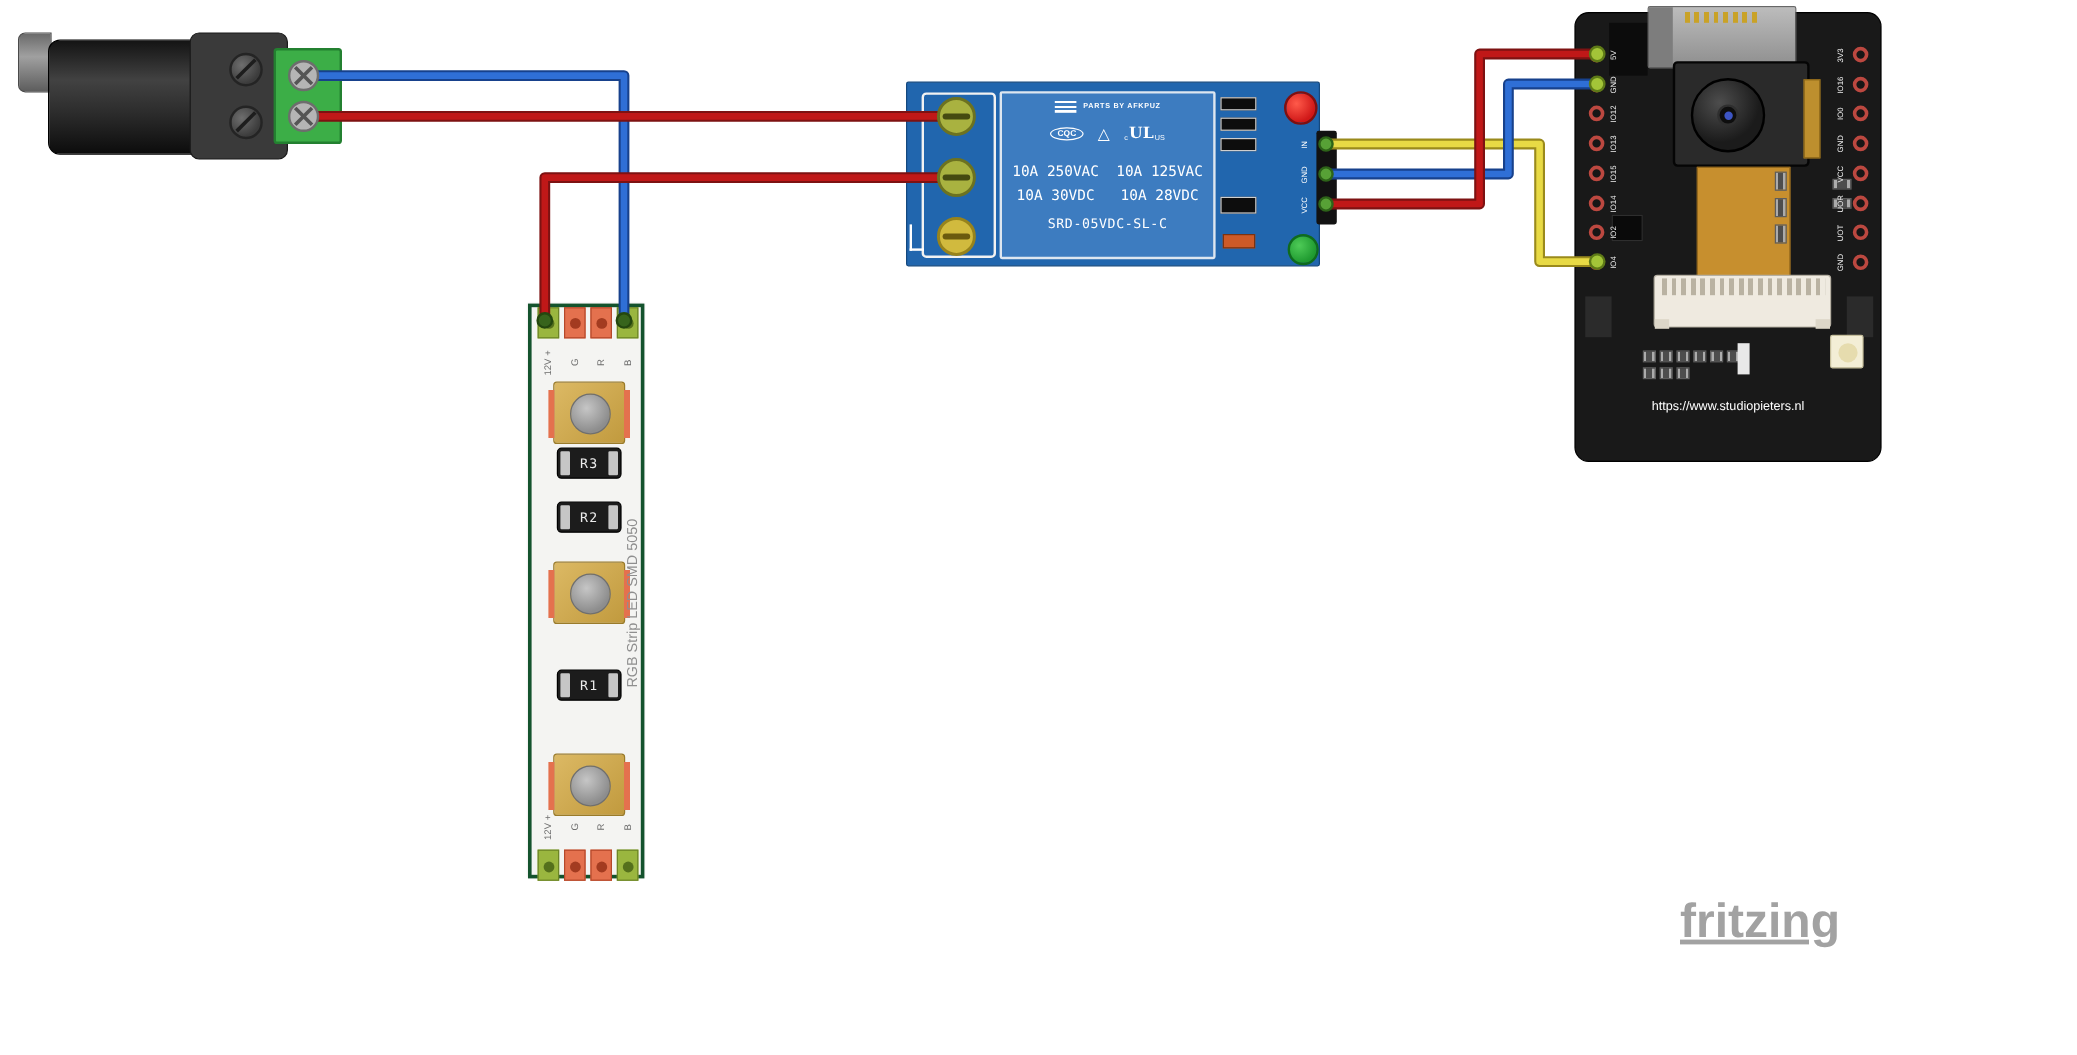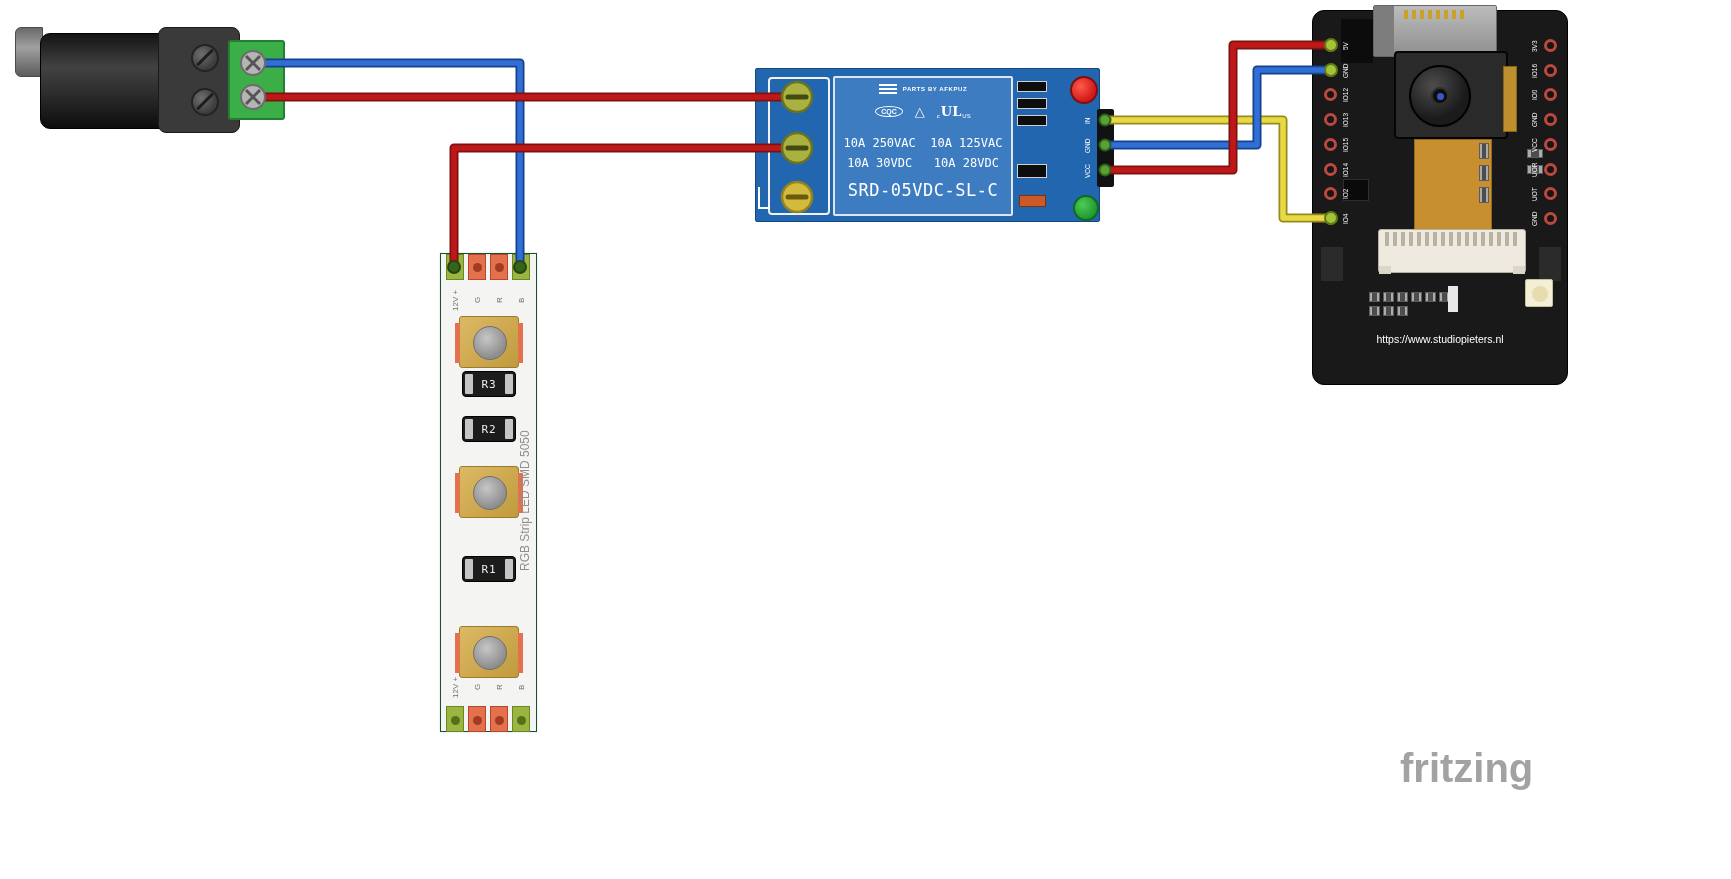--- a/index.html
+++ b/index.html
@@ -11,21 +11,21 @@
 
   
   .jack-tip { left:0; top:30; width:28px; height:50px; background:linear-gradient(180deg,#6a6a6a,#a0a0a0 40%,#5d5d5d); border:1px solid #4a4a4a; border-radius:6px 0 0 6px; }
   .jack-barrel { left:25px; top:6px; width:135px; height:96px; background:linear-gradient(180deg,#141414,#424242 35%,#2b2b2b 65%,#0c0c0c); border:1px solid #000; border-radius:10px; }
   .jack-body { left:143px; top:0; width:82px; height:106px; background:#3a3a3a; border:1px solid #1a1a1a; border-radius:8px; }
   .jack-screwhead { position:absolute; width:28px; height:28px; border-radius:50%; background:radial-gradient(circle at 35% 35%, #6e6e6e, #3c3c3c 70%); border:2px solid #242424; }
   .jack-screwhead span { position:absolute; left:1px; top:10px; width:22px; height:3px; background:#1d1d1d; transform:rotate(-45deg); }
   .jack-green { left:213px; top:13px; width:57px; height:80px; background:#3cae47; border:2px solid #238030; border-radius:3px; }
 
   
-  .strip { left:440px; top:253px; width:97px; height:479px; background:#f4f4f2; border:1px solid #14532d; box-shadow:0 0 2px rgba(0,0,0,.15); }
+  .strip { left:440px; top:253px; width:97px; height:479px; background:#f4f4f2; border:3px solid #14532d; box-shadow:0 0 2px rgba(0,0,0,.15); }
   .pad { position:absolute; width:18px; height:26px; }
   .pad.green { background:#9ab63f; border:1px solid #6c8526; }
   .pad.orange { background:#e4714e; border:1px solid #b5482a; }
   .pad .hole { position:absolute; left:4px; width:9px; height:9px; border-radius:50%; }
   .pad.green .hole { background:#55701c; }
   .pad.orange .hole { background:#a33b20; }
   .padlabel { position:absolute; width:18px; height:36px; font-size:8px; color:#6e6e6e; }
   .ledchip { position:absolute; left:18px; width:60px; height:52px; background:linear-gradient(135deg,#dcb964,#c19a3e); border:1px solid #9a7b2a; border-radius:3px; }
   .ledchip .lens { position:absolute; left:13px; top:9px; width:34px; height:34px; border-radius:50%; background:radial-gradient(circle at 40% 35%, #c6c6c6, #8d8d8d 70%); border:1px solid #6f6f6f; }
   .ledchip .sidepad { position:absolute; top:6px; width:5px; height:40px; background:#e4714e; }
@@ -40,21 +40,21 @@
   .relay-body { left:77px; top:7px; width:180px; height:140px; background:#3d7cc0; border:2px solid #dde6f0; border-radius:2px; }
   .relay-brandrow { left:0; top:4px; width:100%; height:14px; display:flex; align-items:center; justify-content:center; gap:6px; }
   .relay-logo { width:18px; height:10px; background:repeating-linear-gradient(180deg,#fff 0 2px, transparent 2px 4px); }
   .relay-brandtext { font-size:6px; letter-spacing:.6px; color:#fff; font-weight:bold; }
   .relay-certrow { left:0; top:22px; width:100%; height:22px; display:flex; align-items:center; justify-content:center; gap:12px; color:#fff; }
   .cqc { border:1px solid #fff; border-radius:50%; padding:1px 5px; font-size:7px; font-weight:bold; }
   .tri { font-size:13px; line-height:1; }
   .ulwrap { display:flex; align-items:flex-end; gap:1px; }
   .ul-c { font-size:6px; } .ul-m { font-size:13px; font-weight:bold; font-family:"DejaVu Serif", serif; } .ul-us { font-size:6px; }
   .rating { left:0; width:100%; text-align:center; color:#fff; font-family:"DejaVu Sans Mono", monospace; font-size:12px; white-space:pre; }
-  .relay-model { left:0; top:102px; width:100%; text-align:center; color:#fff; font-family:"DejaVu Sans Mono", monospace; font-size:17px; letter-spacing:.5px; }
+  .relay-model { left:0; top:102px; width:100%; text-align:center; color:#fff; font-family:"DejaVu Sans Mono", monospace; font-size:11px; letter-spacing:.5px; }
   .blk { position:absolute; background:#0d0d0d; border:1px solid #cfcfcf; }
   .relay-ledred { left:314px; top:7px; width:28px; height:28px; border-radius:50%; background:radial-gradient(circle at 35% 35%, #ff5a4a, #d01818 70%); border:2px solid #7e1010; }
   .relay-ledgreen { left:317px; top:126px; width:26px; height:26px; border-radius:50%; background:radial-gradient(circle at 35% 35%, #4ecb57, #1f9a30 70%); border:2px solid #0f6b1d; }
   .relay-header { left:341px; top:40px; width:17px; height:78px; background:#121212; border-radius:2px; }
   .relay-pinlabel { position:absolute; left:326px; width:11px; height:24px; font-size:6.5px; color:#fff; }
 
   
   .esp { left:1312px; top:10px; width:256px; height:375px; background:#191919; border:1px solid #000; border-radius:12px; }
   .esp-sd { left:60px; top:-6px; width:124px; height:52px; background:linear-gradient(180deg,#bcbcbc,#8e8e8e); border:1px solid #676767; border-radius:2px; }
   .esp-sd .dk { position:absolute; left:0; top:0; width:20px; height:50px; background:#7d7d7d; }
@@ -74,21 +74,21 @@
   .plabel { position:absolute; width:11px; height:22px; font-size:6.5px; color:#f2f2f2; }
 
   
   #wires { left:0; top:0; z-index:40; }
   .wo, .wi { fill:none; stroke-linecap:round; stroke-linejoin:round; }
   .wo { stroke-width:9; } .wi { stroke-width:5.5; }
   .red-o{stroke:#7d1212;} .red-i{stroke:#c01818;}
   .blue-o{stroke:#17418c;} .blue-i{stroke:#2f6fd6;}
   .yel-o{stroke:#9a8a1c;} .yel-i{stroke:#e8da45;}
 
-  .watermark { left:1400px; top:746px; font-size:40px; font-weight:bold; color:#a2a2a2; letter-spacing:0; }
+  .watermark { left:1400px; top:746px; font-size:40px; font-weight:bold; color:#a2a2a2; letter-spacing:0;text-decoration:underline; }
 </style>
 </head>
 <body>
 
 <div id="canvas">
 
   <div class="abs" style="left:15px; top:27px; width:270px; height:106px;">
     <div class="abs jack-tip"></div>
     <div class="abs jack-barrel"></div>
     <div class="abs jack-body">

